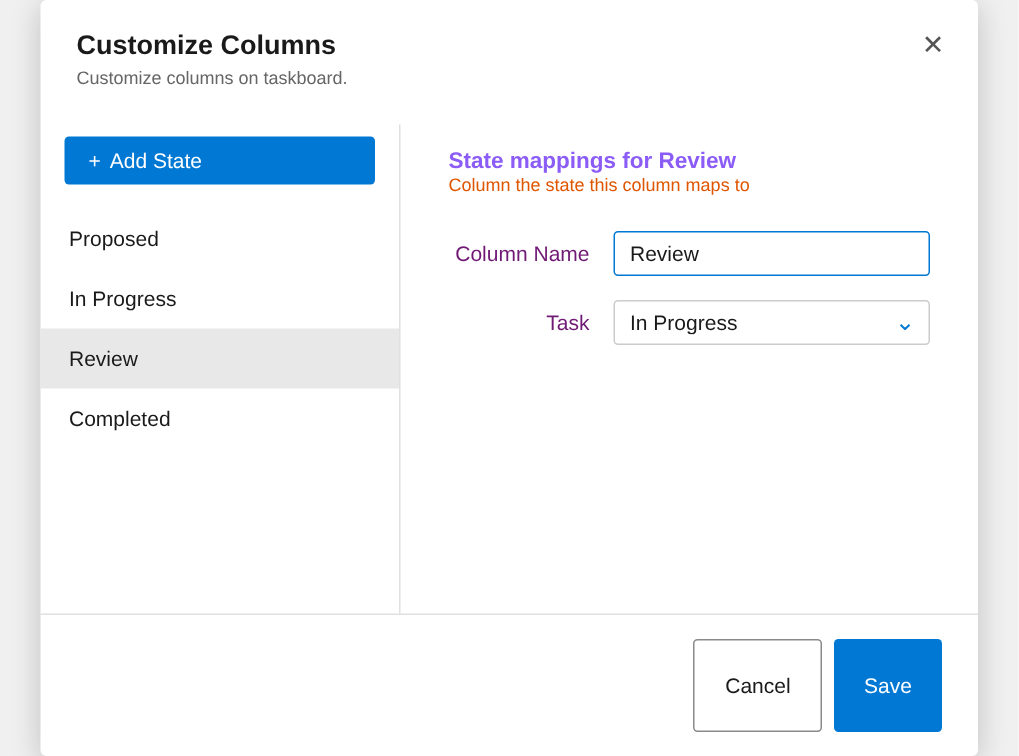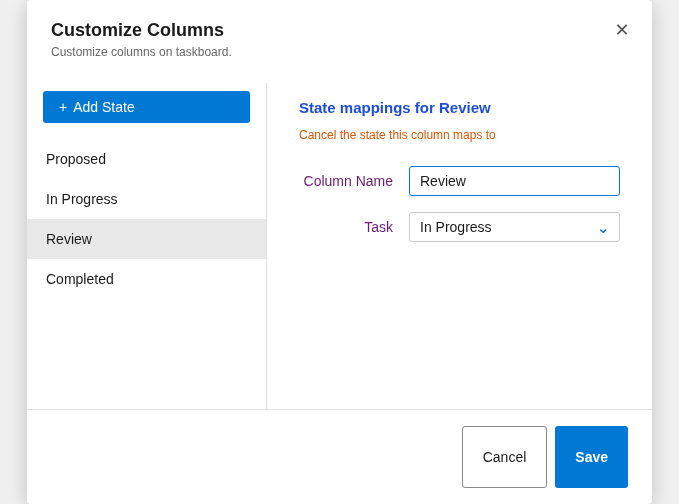--- a/index.html
+++ b/index.html
@@ -94,22 +94,22 @@
       background: #e8e8e8;
       border-left: 3px solid transparent;
     }
     .main-content {
       flex: 1;
       padding: 16px 32px;
     }
     .section-title {
       font-size: 15px;
       font-weight: 600;
-      color: #1d4ed8;
-      margin-bottom: 12px;
+      color: #8b5cf6;
+      margin-bottom: 0;
     }
     .section-hint {
       font-size: 12px;
       color: #e05500;
       margin-bottom: 24px;
     }
     .form-row {
       display: flex;
       align-items: center;
       margin-bottom: 16px;
@@ -174,21 +174,21 @@
       cursor: pointer;
     }
     .btn-save {
       background: #0078d4;
       color: #fff;
       border: none;
       border-radius: 3px;
       padding: 7px 20px;
       font-size: 14px;
       cursor: pointer;
-      font-weight: 700;
+      font-weight: 400;
     }
   </style>
 </head>
 <body>
 
 <div class="dialog">
 
   <div class="dialog-header">
     <div class="dialog-title">Customize Columns</div>
     <div class="dialog-subtitle">Customize columns on taskboard.</div>
@@ -215,21 +215,21 @@
           <span>Review</span>
         </li>
         <li class="column-list-item">
           <span>Completed</span>
         </li>
       </ul>
     </div>
 
     <div class="main-content">
       <div class="section-title">State mappings for Review</div>
-      <div class="section-hint">Cancel the state this column maps to</div>
+      <div class="section-hint">Column the state this column maps to</div>
 
       <div class="form-row">
         <label class="form-label">Column Name</label>
         <input class="form-input" type="text" value="Review" style="">
       </div>
 
       <div class="form-row">
         <label class="form-label">Task</label>
         <div class="form-select-wrapper">
           <select class="form-select">

